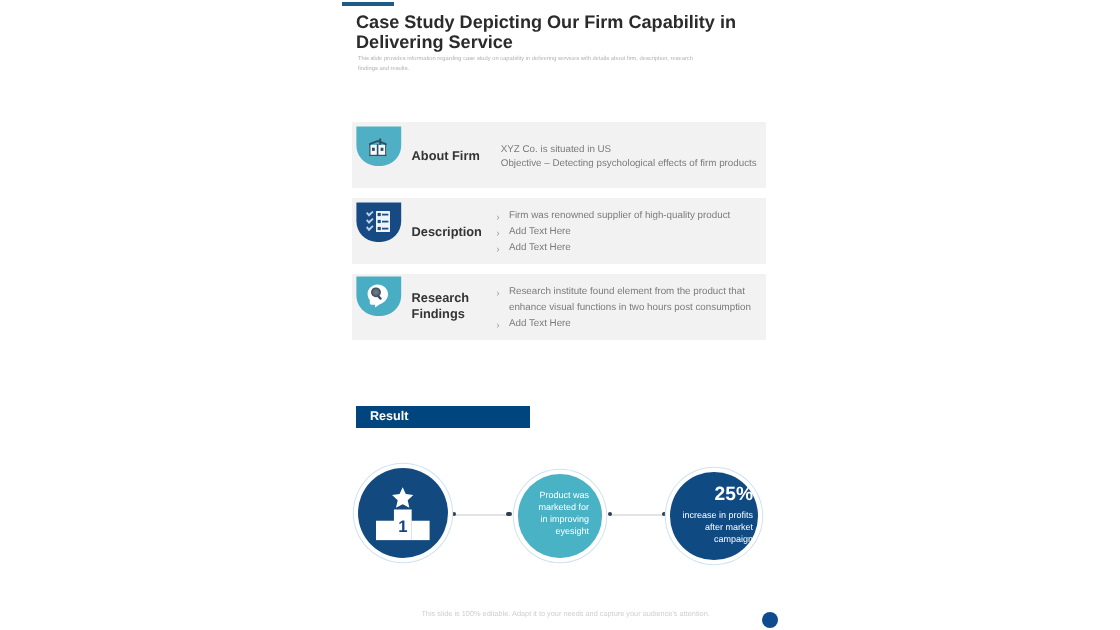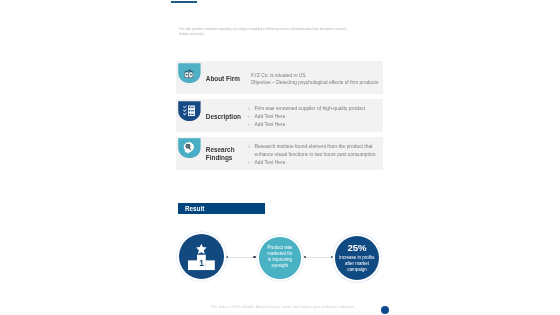--- a/index.html
+++ b/index.html
@@ -30,21 +30,21 @@
   ul.blist{margin:0;padding:0;list-style:none;position:absolute;}
   ul.blist li{position:relative;padding-left:6.3px;font-size:4.9px;color:#7b7b7b;line-height:8.2px;}
   ul.blist li .bullet{position:absolute;left:0;top:0;color:#9b9b9b;font-size:4.6px;}
 
   
   .result-bar{position:absolute;left:177.7px;top:203.1px;width:87.7px;height:10.7px;background:#00457e;}
   .result-label{position:absolute;left:185px;top:204.6px;font-size:6.3px;font-weight:700;color:#ffffff;
                 line-height:7.3px;letter-spacing:0px;}
 
   .node{position:absolute;border-radius:50%;display:flex;align-items:center;justify-content:center;
-        text-align:center;}
+        text-align:right;}
   .node.ring{box-shadow:0 0 0 2.1px #ffffff, 0 0 0 2.6px #cfe2f1;}
   .n1{left:178.6px;top:233.6px;width:45.5px;height:45.5px;background:#12497f;}
   .n2{left:259px;top:237.2px;width:41.6px;height:41.6px;background:#4ab2c5;}
   .n3{left:335.1px;top:235.8px;width:43.8px;height:43.8px;background:#0f4a82;}
 
   .n2 .txt{font-size:4.5px;color:#ffffff;line-height:6.05px;width:29.5px;font-weight:400;letter-spacing:0px;position:relative;top:-0.6px;}
   .n3 .inner{width:39px;position:relative;top:0px;}
   .n3 .big{font-size:9.6px;font-weight:700;color:#ffffff;line-height:9.6px;letter-spacing:0px;}
   .n3 .small{font-size:4.5px;color:#ffffff;line-height:5.85px;margin-top:2.4px;}
 
@@ -58,20 +58,21 @@
                font-size:3.68px;color:#cfcfcf;line-height:4.6px;white-space:nowrap;}
   .footer-dot{position:absolute;left:380.6px;top:306.1px;width:8.2px;height:8.2px;border-radius:50%;
               background:#0f4b8f;}
 </style>
 </head>
 <body>
 
 <div id="page">
 
   <div class="accent-bar"></div>
+  <div class="title">Case Study Depicting Our Firm Capability in Delivering Service</div>
   <div class="subtitle">This slide provides information regarding case study on capability in delivering services with details about firm, description, research findings and results.</div>
 
   <div class="row row1"></div>
   <div class="shield" style="left:178.4px;top:63.4px;">
     <svg width="22.8" height="20.5" viewBox="0 0 114 102" aria-hidden="true">
       <path class="shield-bg" fill="#4eafc5" d="M1 1 L113 1 L113 48 C113 78 89 100 57 100 C25 100 1 78 1 48 Z"></path>
       <g transform="translate(33,31)">
         <rect x="25" y="0" width="5" height="18" fill="#2f4f63"></rect>
         <rect x="0" y="16" width="43" height="28" fill="#f6f9fa"></rect>
         <path fill="#2f4f63" d="M0 17 L0 12 L21.5 4 L43 12 L43 17 L21.5 9 Z"></path>

